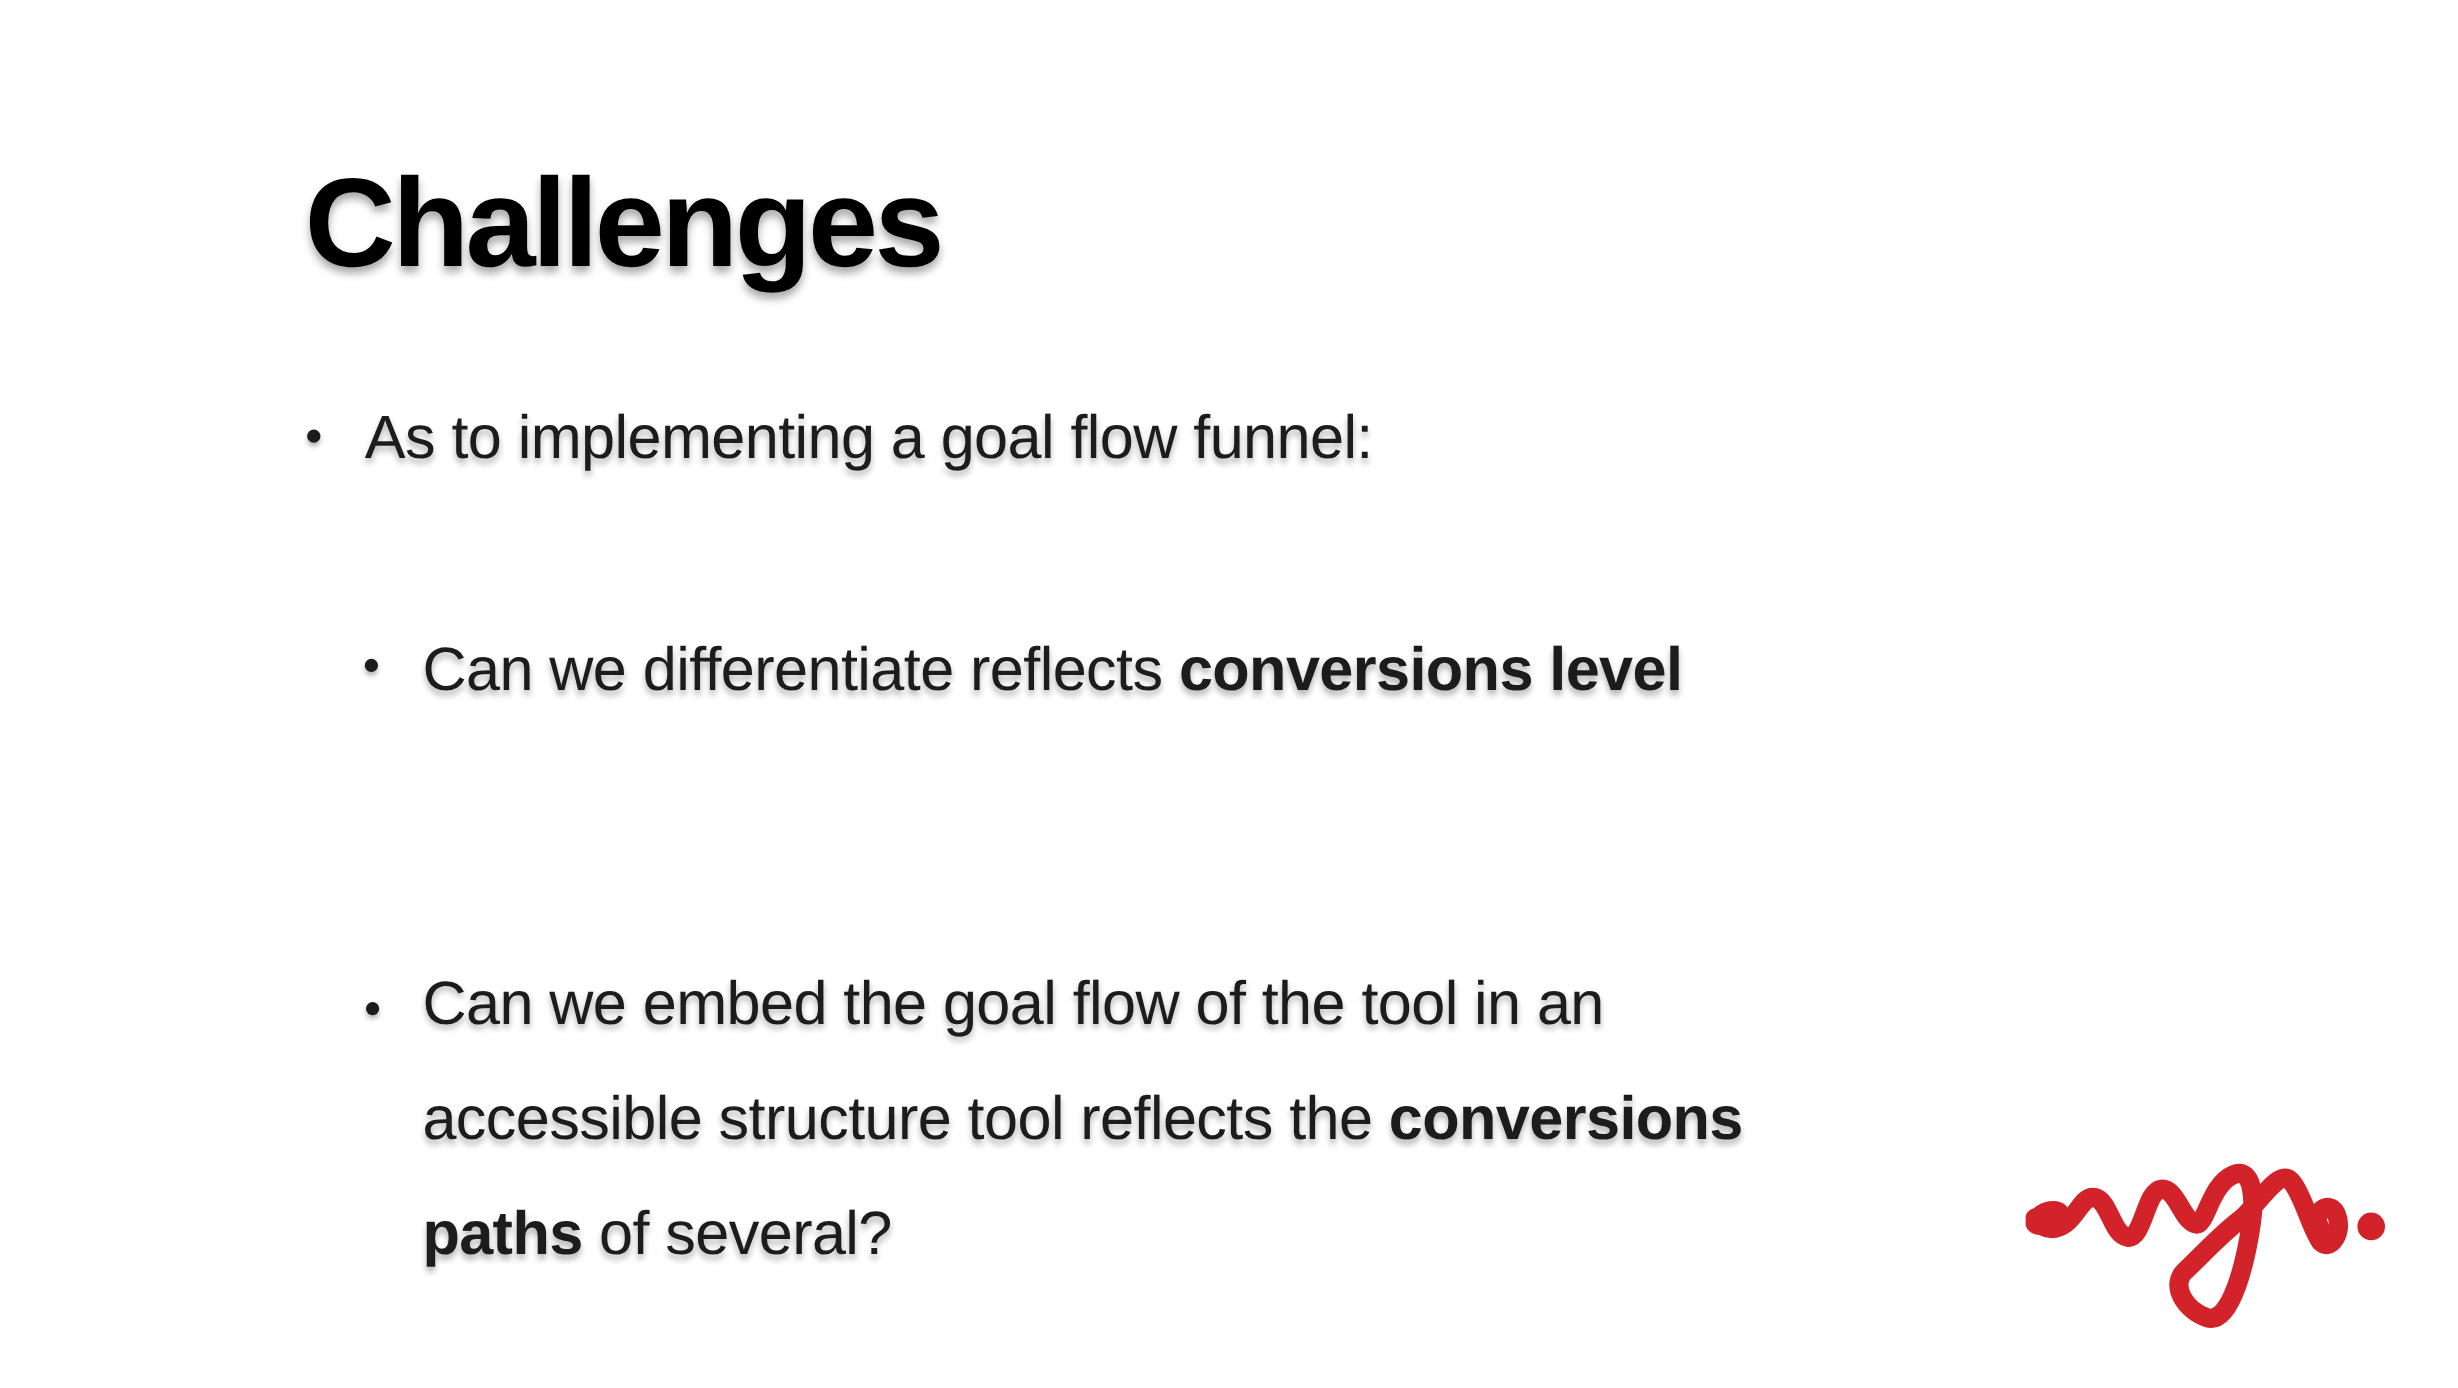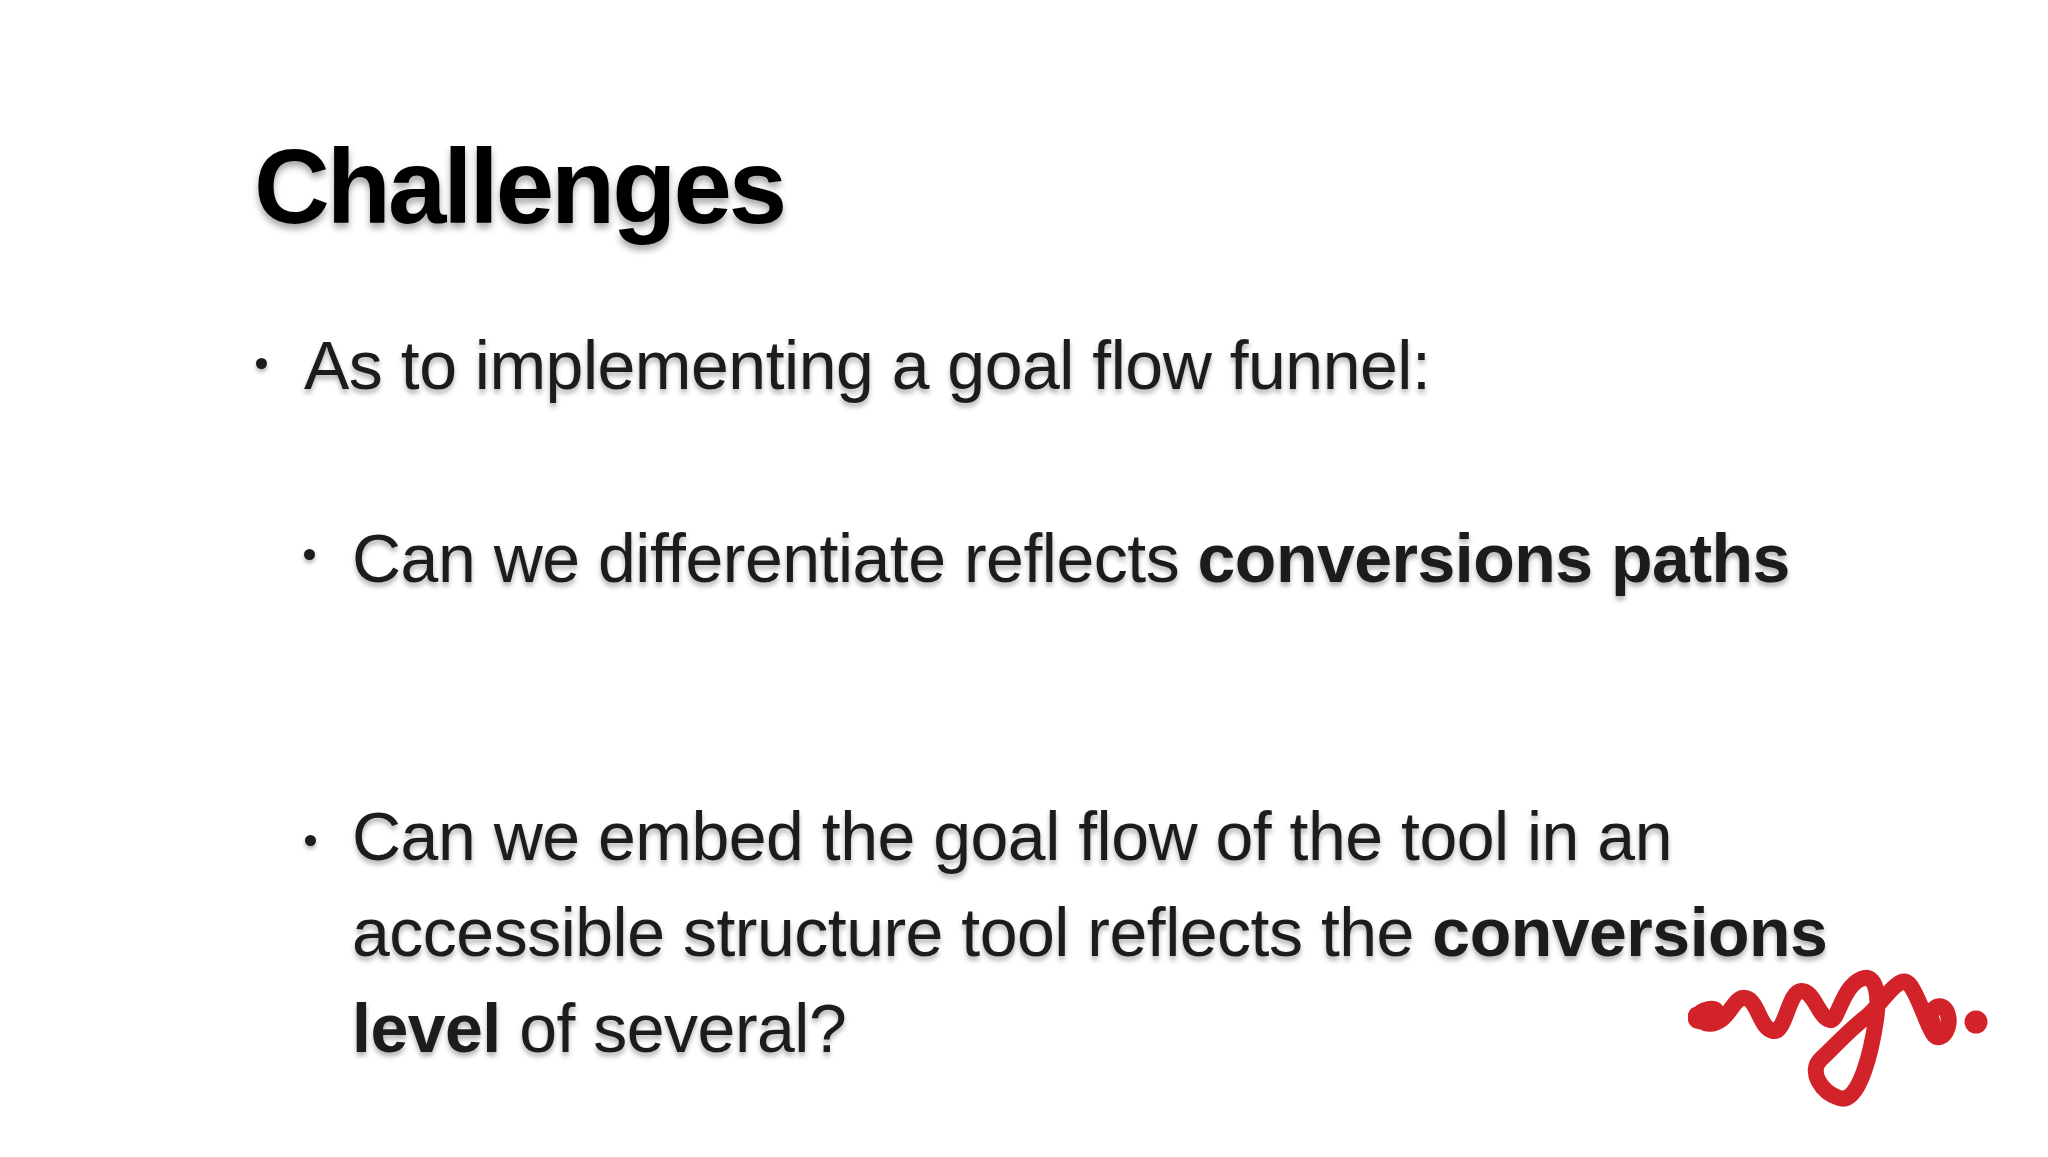--- a/index.html
+++ b/index.html
@@ -28,21 +28,21 @@
     font-weight: 700;
     letter-spacing: -3px;
     line-height: 1;
     color: var(--title-color);
     text-shadow: 0 5px 7px rgba(0,0,0,0.35);
     white-space: nowrap;
   }
 
   .bodytext {
     position: absolute;
-    font-size: 68px;
+    font-size: 51px;
     font-weight: 400;
     letter-spacing: -0.5px;
     line-height: 96px;
     color: var(--text-color);
     text-shadow: 0 4px 5px rgba(0,0,0,0.30);
     white-space: nowrap;
   }
   .bodytext .bold { font-weight: 700; }
 
   .b1 { left: 304px; top: 317px; }
@@ -82,28 +82,28 @@
 
 <div class="slide">
 
   <h1 class="title">Challenges</h1>
 
   <span class="bullet-dot dot1"></span>
   <div class="bodytext b1">As to implementing a goal flow funnel:</div>
 
   <span class="bullet-dot dot2"></span>
   <div class="bodytext b2">
-    <div class="line"><span>Can we differentiate reflects </span><span class="bold">conversions paths</span></div>
+    <div class="line"><span>Can we differentiate reflects </span><span class="bold">conversions level</span></div>
   </div>
 
   <span class="bullet-dot dot3"></span>
   <div class="bodytext b3">
     <div class="line">Can we embed the goal flow of the tool in an</div>
     <div class="line"><span>accessible structure tool reflects the </span><span class="bold">conversions</span></div>
-    <div class="line"><span class="bold">level</span><span> of several?</span></div>
+    <div class="line"><span class="bold">paths</span><span> of several?</span></div>
   </div>
 
   <svg class="logo" viewBox="0 0 320 150" aria-hidden="true">
     <ellipse class="fillshape" cx="26" cy="50" rx="19" ry="13" transform="rotate(-25 26 50)"></ellipse>
     <path class="stroke" d="
       M 16,50
       C 24,62 34,60 42,54
       C 52,46 56,31 66,33
       C 78,36 80,64 93,66
       C 106,68 108,27 121,26

